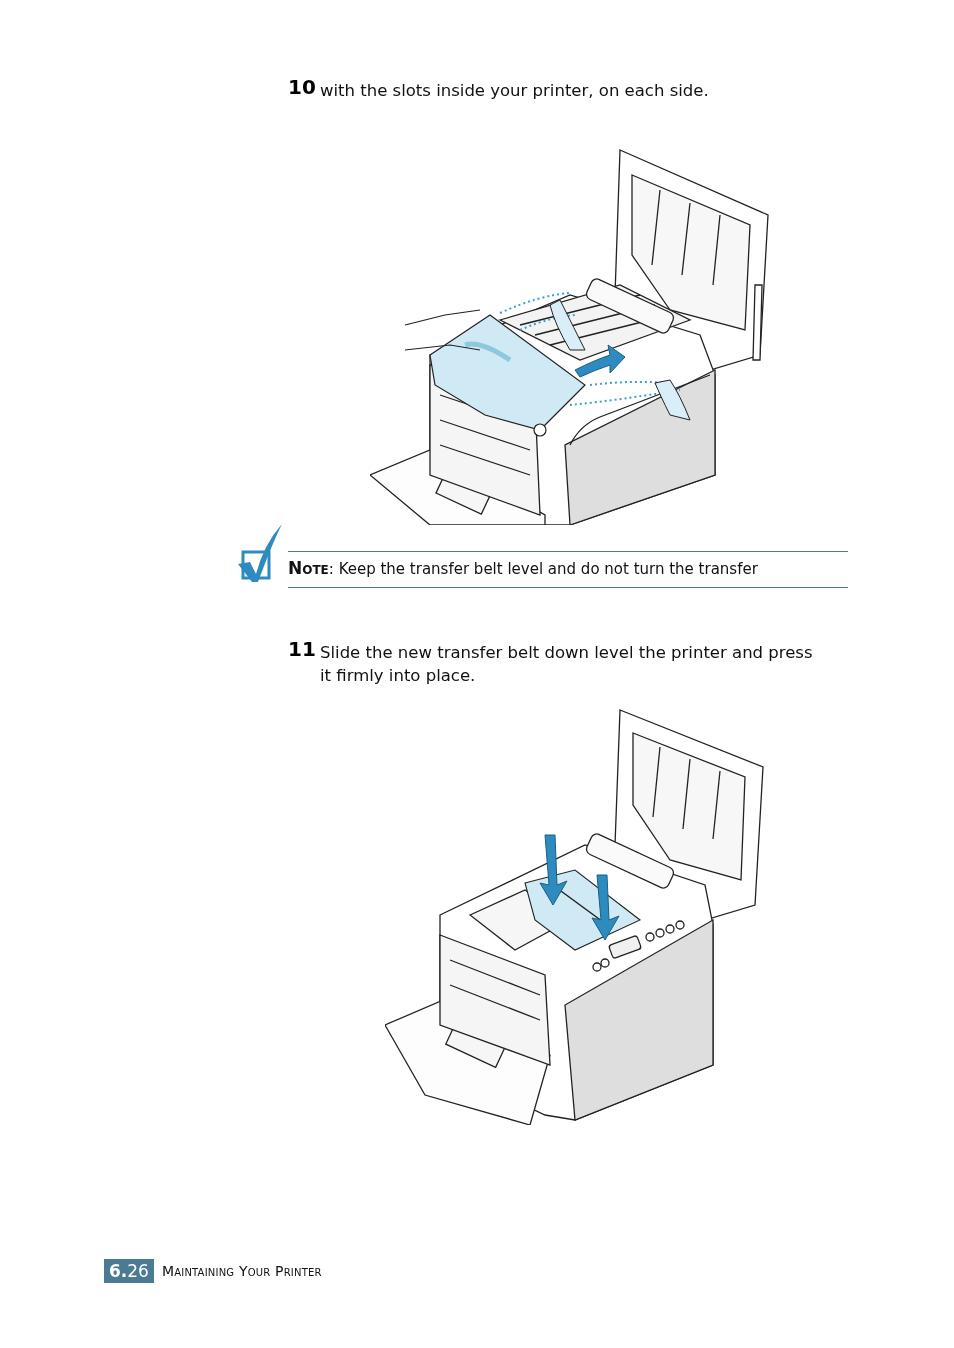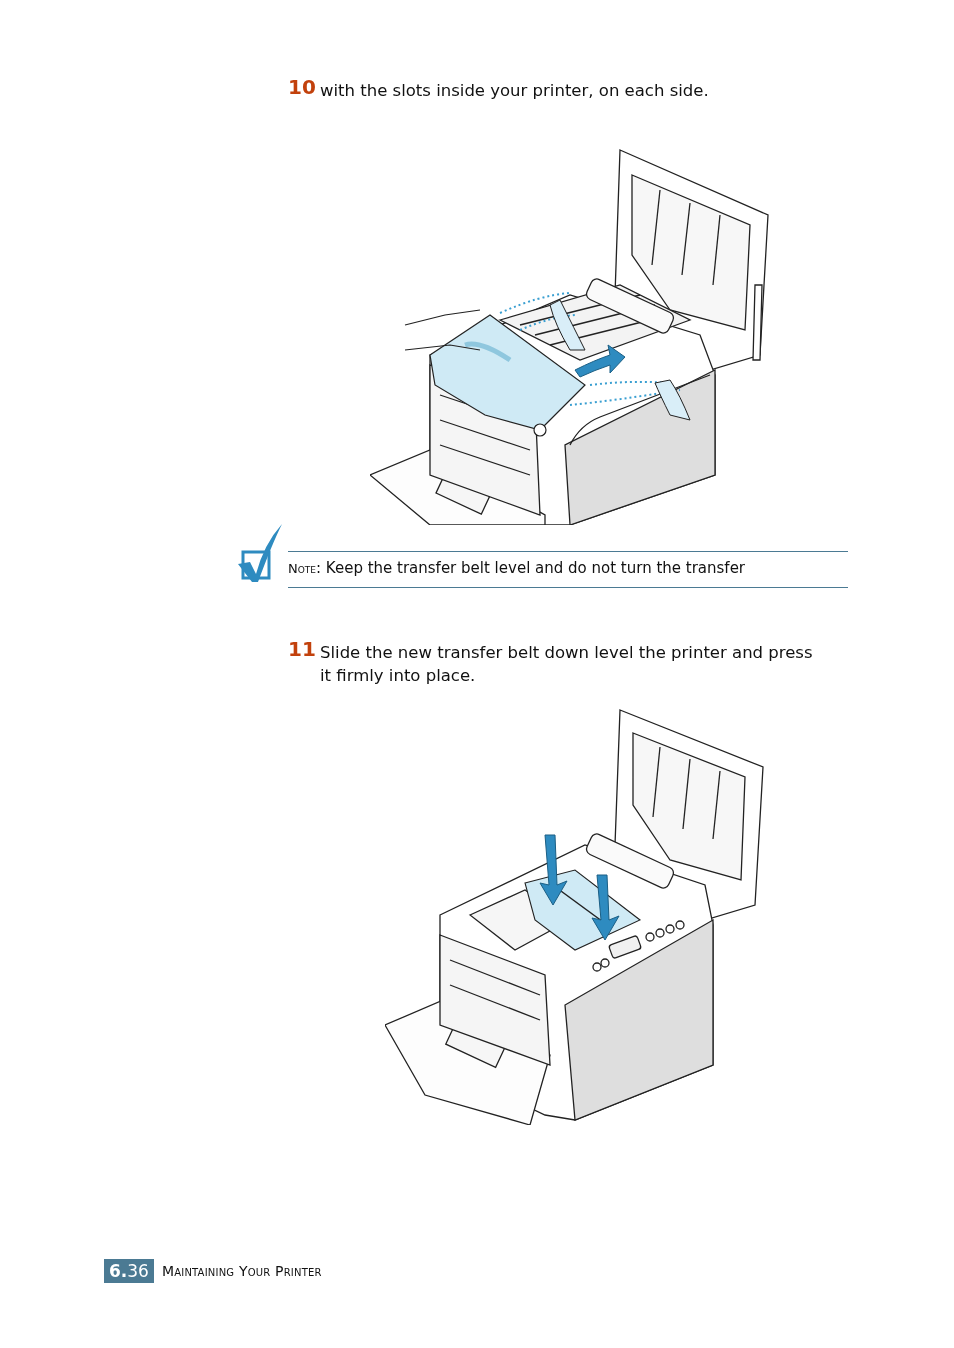--- a/index.html
+++ b/index.html
@@ -4,31 +4,31 @@
   <style>
     html, body { margin: 0; padding: 0; background: #ffffff; }
     body {
       width: 954px; height: 1348px; position: relative; overflow: hidden;
       font-family: "DejaVu Sans", "Liberation Sans", sans-serif;
       color: #111111;
     }
     .step { position: absolute; left: 288px; width: 560px; font-size: 16.5px; line-height: 23px; }
     .step-num {
       position: absolute; left: 0; top: -3px;
-      font-weight: bold; font-size: 20px; color: #c2410c;
+      font-weight: bold; font-size: 20px; color: #000000;
     }
     .step-text { display: block; margin-left: 32px; }
     .step-text .line2 { display: block; }
     .figure { position: absolute; }
     .note {
       position: absolute; left: 288px; top: 551px; width: 560px;
       border-top: 1px solid #4b7a93; border-bottom: 1px solid #4b7a93;
       padding: 6px 0 8px 0; font-size: 15px; line-height: 20px;
     }
-    .note-label { font-weight: normal; font-variant: small-caps; font-size: 13px; }
+    .note-label { font-weight: bold; font-variant: small-caps; font-size: 17px; }
     .note-icon { position: absolute; left: 236px; top: 522px; }
     .footer { position: absolute; left: 104px; top: 1259px; height: 24px; display: flex; align-items: center; }
     .page-badge {
       background: #4b7a93; color: #ffffff; height: 24px; padding: 0 5px;
       display: flex; align-items: center; font-size: 17px;
     }
     .page-badge .chap { font-weight: bold; }
     .footer-title {
       margin-left: 8px; font-variant: small-caps; font-size: 14px; letter-spacing: 0.2px;
     }
@@ -150,16 +150,16 @@
 
   <g fill="#2e8bc0" stroke="#1b5f85" stroke-width="1">
     <path d="M160 130 L170 130 L172 180 L182 176 L168 200 L155 178 L164 180 Z"></path>
     <path d="M212 170 L222 170 L224 215 L234 211 L220 235 L207 213 L216 215 Z"></path>
   </g>
 </svg>
 
 <div class="footer">
   <div class="page-badge">
     <span class="chap">6.</span>
-      <span>36</span>
+      <span>26</span>
   </div>
   <span class="footer-title">Maintaining Your Printer</span>
 </div>
 
 </body></html>

